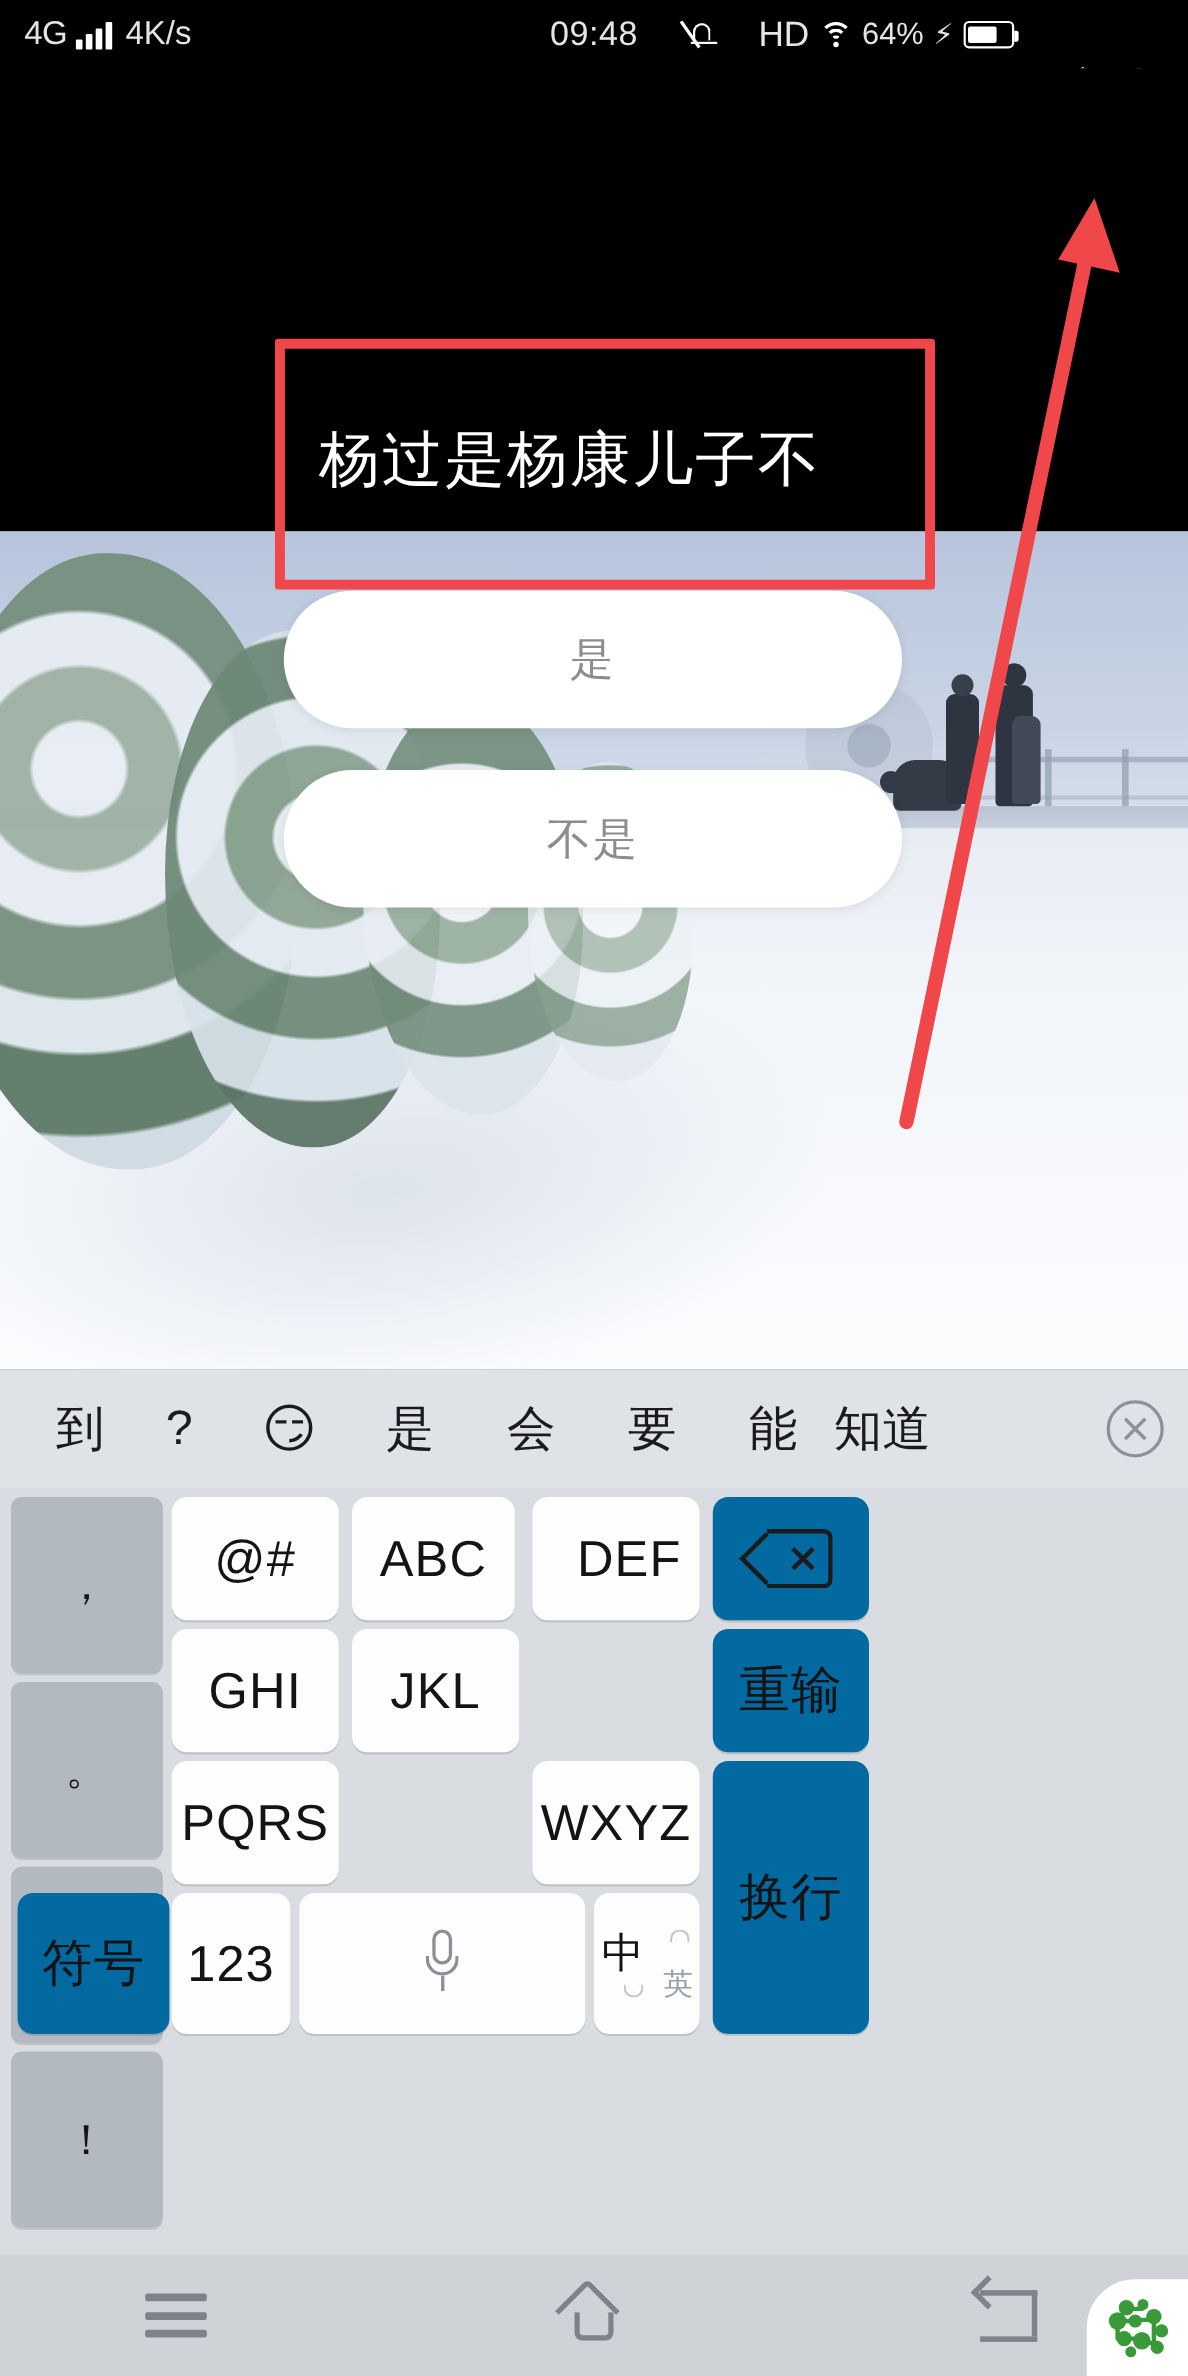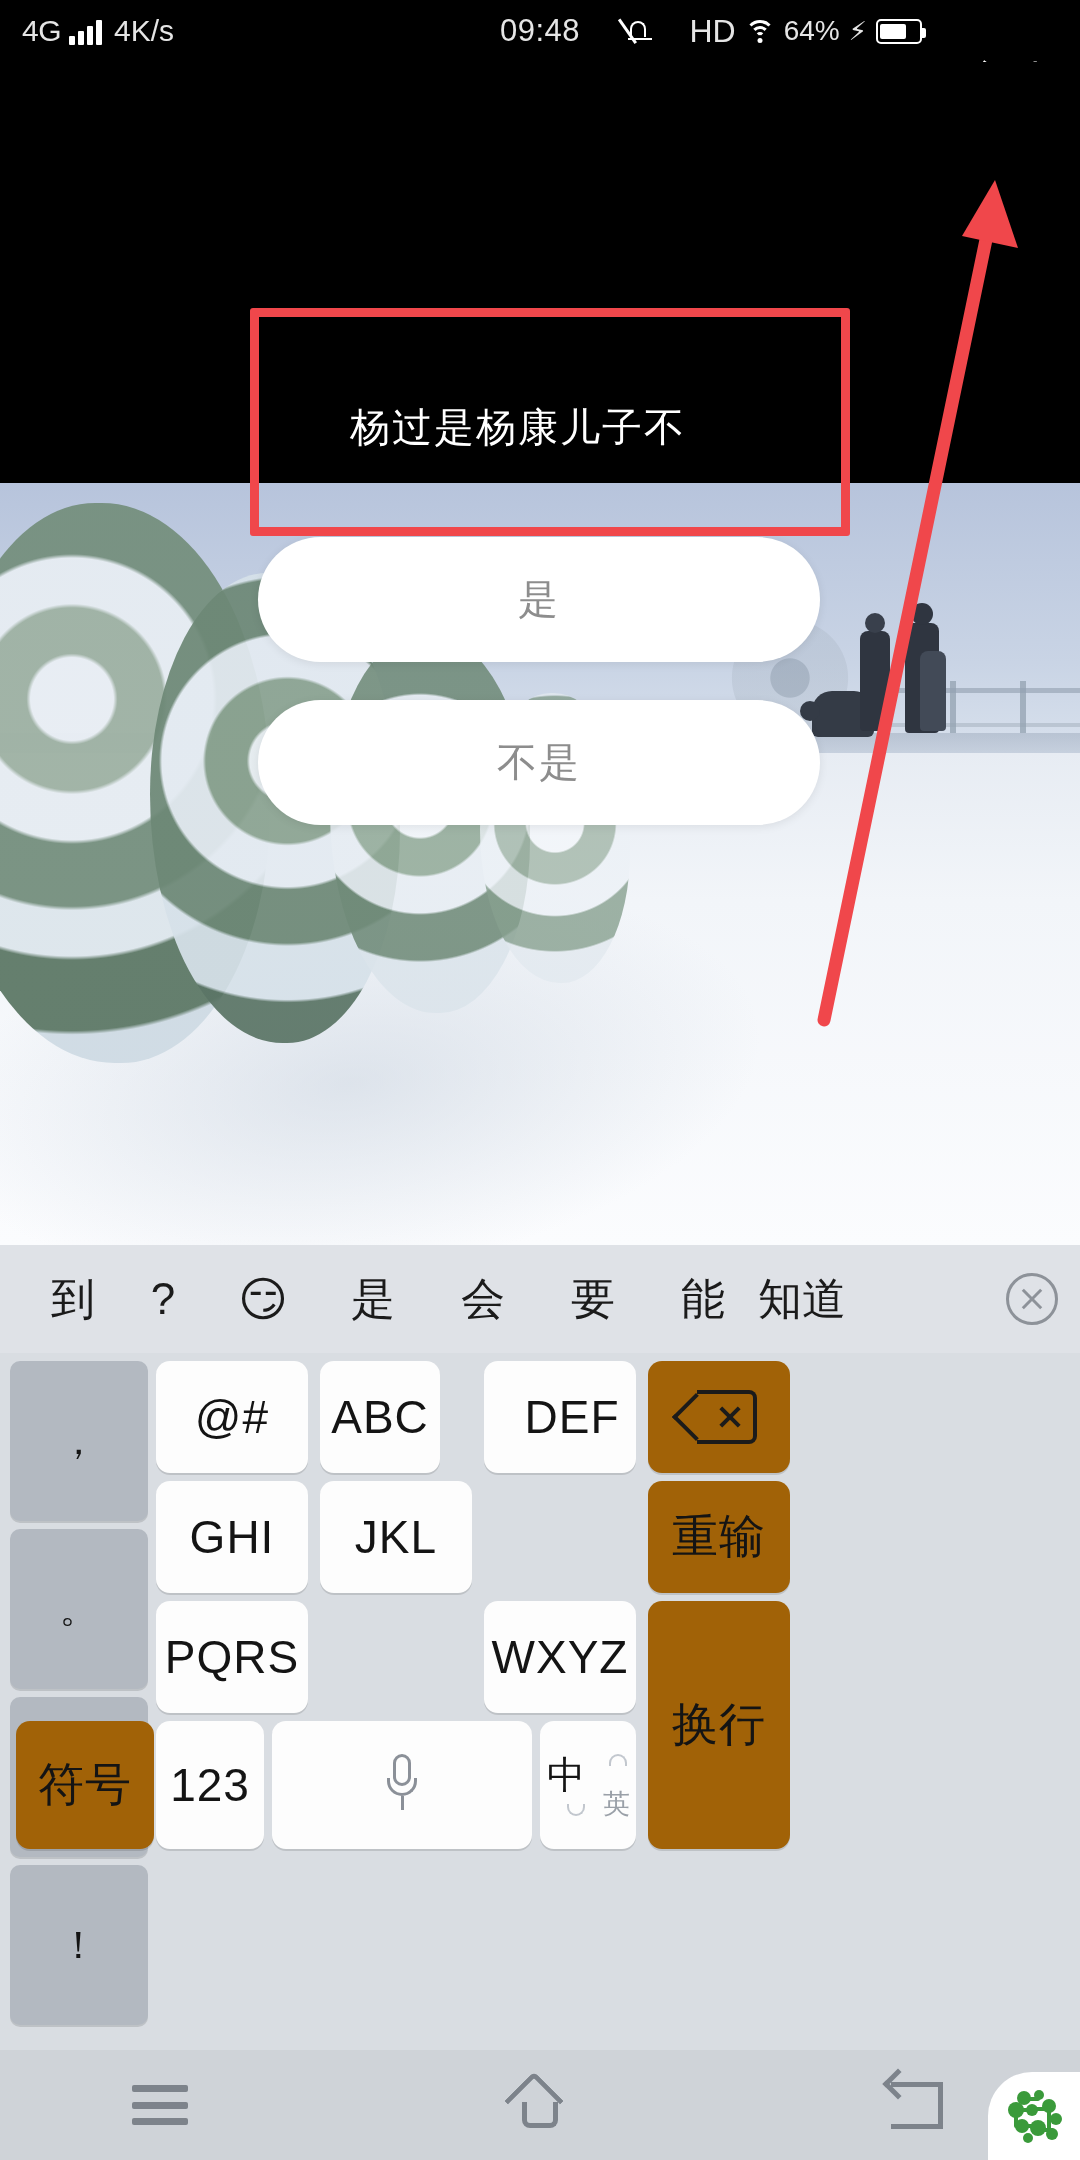--- a/index.html
+++ b/index.html
@@ -68,21 +68,21 @@
     color:#fff; font-size:42px; letter-spacing:2px; font-weight:400;
   }
 
   
   .caption-area {
     position:absolute; top:62px; left:0; width:1080px; height:421px;
     background:#000;
   }
   .caption-text {
     position:absolute; left:0; width:1036px; bottom:28px;
-    text-align:center; color:#fff; font-size:40px; letter-spacing:2px;
+    text-align:center; color:#fff; font-size:55px; letter-spacing:2px;
   }
 
   
   .photo {
     position:absolute; top:483px; left:0; width:1080px; height:762px;
     overflow:hidden;
     background:linear-gradient(#b9c6dd 0%, #c3cfe2 22%, #dfe6ef 40%, #eef2f7 60%, #f3f6fa 100%);
   }
   .sky { position:absolute; top:0; left:0; width:1080px; height:300px;
          background:linear-gradient(#b7c4dc, #c9d4e5 60%, #dde5ef); }
@@ -163,21 +163,21 @@
   .close-circle:after  { transform:translate(-50%,-50%) rotate(-45deg); }
 
   .keys { position:relative; width:1080px; height:697px; padding:8px 10px 10px 10px; }
   .key {
     position:absolute; border-radius:14px;
     display:flex; align-items:center; justify-content:center;
     font-size:46px; color:#141414; letter-spacing:1px;
     box-shadow:0 2px 0 rgba(0,0,0,.12);
   }
   .key.light { background:#fdfdfd; }
-  .key.dark  { background:#a16207; }
+  .key.dark  { background:#0369a1; }
   .key.punct { background:#b3b9c1; font-size:38px; border-radius:10px; }
 
   
   .mic { width:30px; height:62px; position:relative; }
   .mic .cap { position:absolute; left:6px; top:0; width:18px; height:32px; border:3px solid #8b9098; border-radius:10px;}
   .mic .arc { position:absolute; left:0px; top:24px; width:30px; height:18px; border:3px solid #8b9098; border-top:none; border-radius:0 0 16px 16px;}
   .mic .stem{ position:absolute; left:13.5px; top:42px; width:3px; height:14px; background:#8b9098;}
   
   .bksp { width:76px; height:54px; position:relative; }
   .bksp .body { position:absolute; left:16px; top:0; width:60px; height:54px; border:4px solid #1b1b1b; border-left:none; border-radius:0 8px 8px 0;}
@@ -313,21 +313,21 @@
     </div>
 
     <div class="keys">
 
       <div class="key punct" style="left:10px;  top:8px;   width:138px; height:160px;">，</div>
       <div class="key punct" style="left:10px;  top:176px; width:138px; height:160px;">。</div>
       <div class="key punct" style="left:10px;  top:344px; width:138px; height:160px;">？</div>
       <div class="key punct" style="left:10px;  top:512px; width:138px; height:160px;">！</div>
 
       <div class="key light" style="left:156px; top:8px;   width:152px; height:112px;">@#</div>
-      <div class="key light" style="left:320px; top:8px;   width:120px; height:112px;">ABC</div>
+      <div class="key light" style="left:320px; top:8px;   width:148px; height:112px;">ABC</div>
       <div class="key light" style="left:484px; top:8px;   width:152px; height:112px;padding-left:24px;">DEF</div>
 
       <div class="key light" style="left:156px; top:128px; width:152px; height:112px;">GHI</div>
       <div class="key light" style="left:320px; top:128px; width:152px; height:112px;">JKL</div>
 
       <div class="key light" style="left:156px; top:248px; width:152px; height:112px;">PQRS</div>
       <div class="key light" style="left:484px; top:248px; width:152px; height:112px;">WXYZ</div>
 
       <div class="key dark" style="left:16px;  top:368px; width:138px; height:128px;">符号</div>
       <div class="key light" style="left:156px; top:368px; width:108px; height:128px;">123</div>

